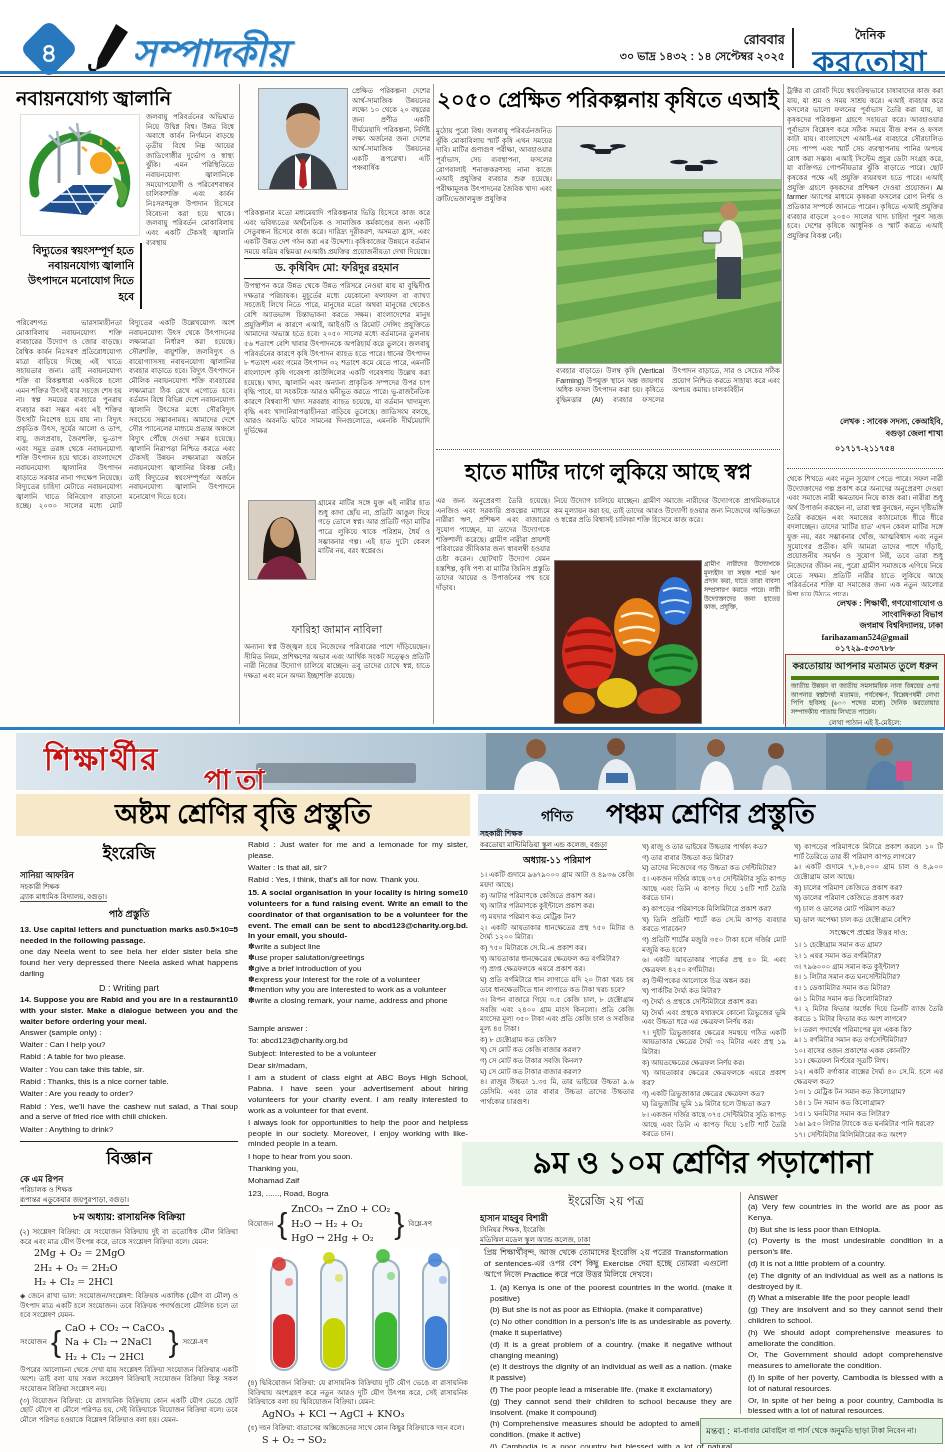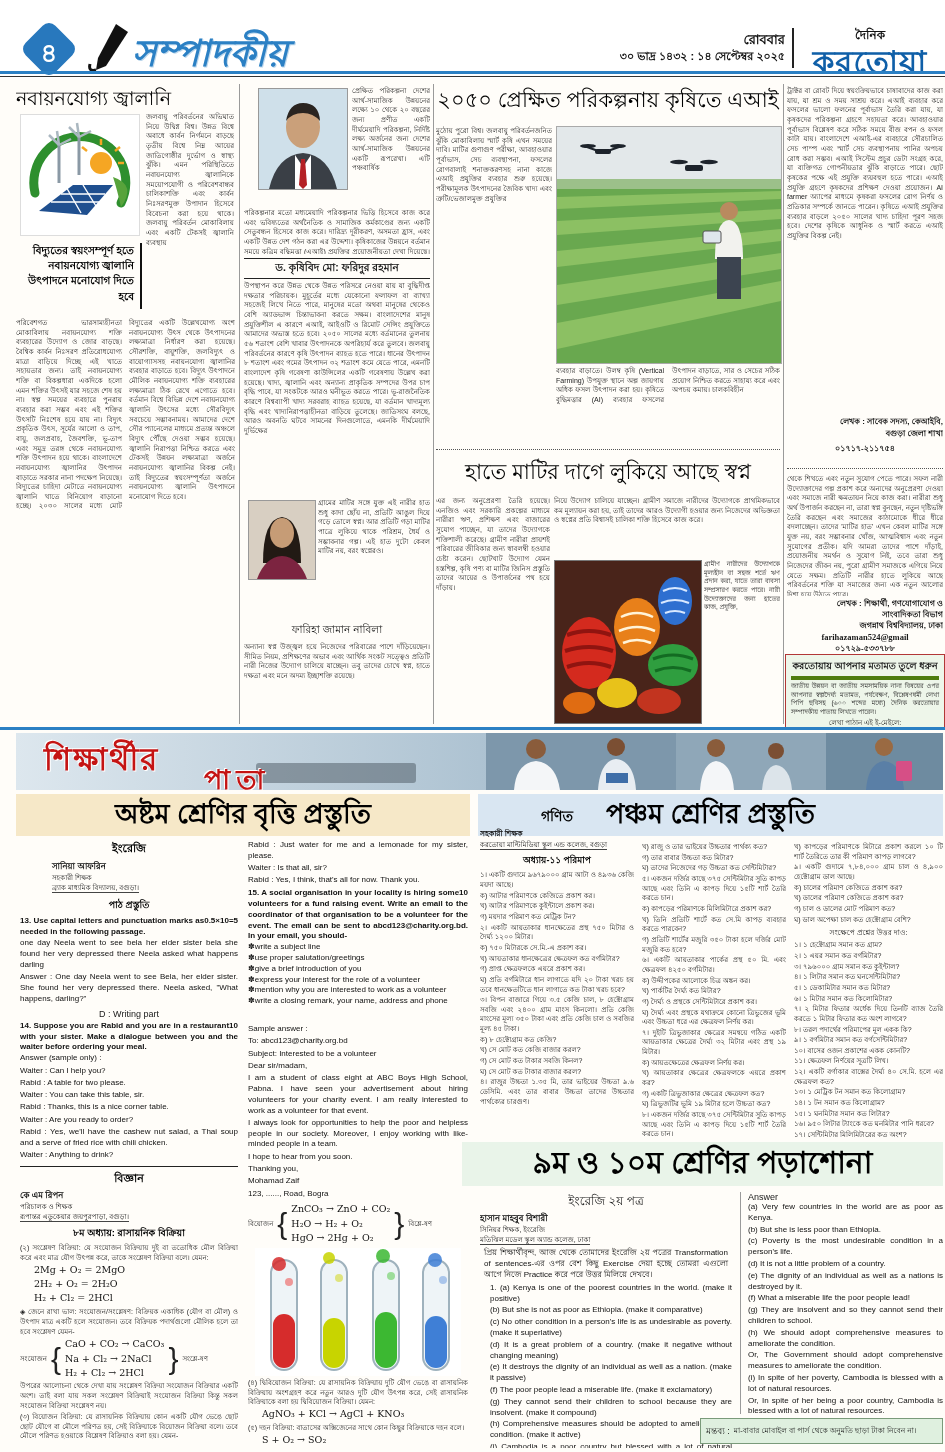--- a/index.html
+++ b/index.html
@@ -2,35 +2,35 @@
 <html style="--accent: #1e74b8; --logo: #0f5fa8; --red: #c41414;"><head>
 <meta charset="utf-8">
 <style>
   :root{ --accent:#1e74b8; --logo:#0f5fa8; --red:#c41414; }
   html,body{margin:0;padding:0;background:#d8d8d8;font-family:"Liberation Sans","DejaVu Sans",sans-serif;}
   #page{position:relative;width:945px;height:1452px;background:#fffdf9;margin:0 auto;overflow:hidden;color:#1a1a1a;}
   .abs{position:absolute;overflow:hidden;}
   .t7{font-size:7px;line-height:1.38;text-align:justify;color:#222;}
   .t65{font-size:6.4px;line-height:1.35;text-align:justify;color:#222;}
   .t8{font-size:8px;line-height:1.35;text-align:justify;color:#111;}
-  .headline{font-weight:normal;color:#000;}
+  .headline{font-weight:bold;color:#000;}
   .center{text-align:center;}
   .right{text-align:right;}
   .bold{font-weight:normal;}
   .vrule{position:absolute;width:1px;background:#9a9a9a;}
   .hdot{position:absolute;border-top:1px dotted #555;height:0;}
   .bylinebox{border-top:1px solid #222;border-bottom:1px solid #222;font-weight:bold;font-size:10.5px;display:flex;align-items:center;justify-content:center;}
   .quote{font-weight:bold;font-size:10.5px;line-height:1.45;text-align:right;border-right:2.5px solid #111;padding-right:6px;color:#000;}
   .authorline{font-size:8px;font-weight:bold;text-align:right;line-height:1.4;color:#111;}
   .band{display:flex;align-items:center;justify-content:center;font-weight:bold;color:#000;}
   .eq{font-family:"DejaVu Serif","DejaVu Sans",serif;font-size:9.5px;line-height:1.5;color:#111;padding-left:14px;}
   .eqrow{white-space:nowrap;}
   .bracegrp{display:flex;align-items:center;gap:4px;font-size:7px;}
   .brace{font-size:30px;font-weight:200;color:#222;line-height:1;}
-  .seclabel{font-weight:bold;font-size:11px;text-align:center;color:#000;}
+  .seclabel{font-weight:bold;font-size:17px;text-align:center;color:#000;}
   .minihead{font-weight:bold;font-size:9.5px;text-align:center;color:#000;}
   .tinyby{font-size:7px;line-height:1.4;color:#111;}
   .tinyby .nm{font-weight:bold;font-size:8.5px;}
   .list>div{margin-bottom:1px;}
   .marks{float:right;font-weight:bold;}
   .obox{border:1.5px solid #b23737;background:#eef6ea;padding:4px 5px;}
   .obox h4{margin:0 0 2px 0;font-size:9.5px;text-align:center;border-bottom:4px solid #4d7c0f;padding-bottom:2px;}
   .emailb{font-weight:bold;font-size:8.5px;text-align:center;font-family:"Liberation Serif",serif;}
   .phoneb{font-weight:bold;font-size:8px;text-align:center;}
   .bannertxt{position:absolute;font-weight:bold;color:var(--red);text-shadow:1px 1px 0 #fff,-1px -1px 0 #fff;}
@@ -245,32 +245,31 @@
     <div class="bannertxt" style="left:28px;top:2px;font-size:31px;letter-spacing:2px;">শিক্ষার্থীর</div>
     <div class="bannertxt" style="left:188px;top:26px;font-size:27px;letter-spacing:6px;">পাতা</div>
   </div>
 
   <div class="abs band" style="left:16px;top:794px;width:454px;height:42px;background:#f6e8c8;font-size:27px;">
     <span>অষ্টম শ্রেণির বৃত্তি প্রস্তুতি</span>
   </div>
 
   <div class="abs" style="left:20px;top:840px;width:218px;height:608px;">
     <div class="seclabel">ইংরেজি</div>
-    <div class="tinyby" style="margin-top:2px;margin-left:32px;">
+    <div class="tinyby" style="margin-top:2px;">
       <div class="nm">সানিয়া আফরিন</div>
       <div>সহকারী শিক্ষক</div>
       <div style="border-bottom:1px solid #444;display:inline-block;">ব্র্যাক মাধ্যমিক বিদ্যালয়, বগুড়া।</div>
     </div>
     <div class="minihead" style="margin:5px 0 3px;">পাঠ প্রস্তুতি</div>
     <div class="t8" style="font-weight:bold;">
       <span class="marks">0.5×10=5</span>
       <span>13. Use capital letters and punctuation marks as needed in the following passage.</span>
     </div>
     <div class="t8">one day Neela went to see bela her elder sister bela she found her very depressed there Neela asked what happens darling</div>
-    <div class="t8" style="margin-top:2px;">Answer : One day Neela went to see Bela, her elder sister. She found her very depressed there. Neela asked, "What happens, darling?"</div>
     <div class="center bold" style="font-size:9px;margin:4px 0 2px;">D : Writing part</div>
     <div class="t8" style="font-weight:bold;">
       <span class="marks">10</span>
       <span>14. Suppose you are Rabid and you are in a restaurant with your sister. Make a dialogue between you and the waiter before ordering your meal.</span>
     </div>
     <div class="t8 dlg">
         <div class="">Answer (sample only) :</div>
         <div class="">Waiter : Can I help you?</div>
         <div class="">Rabid   : A table for two please.</div>
         <div class="">Waiter : You can take this table, sir.</div>

